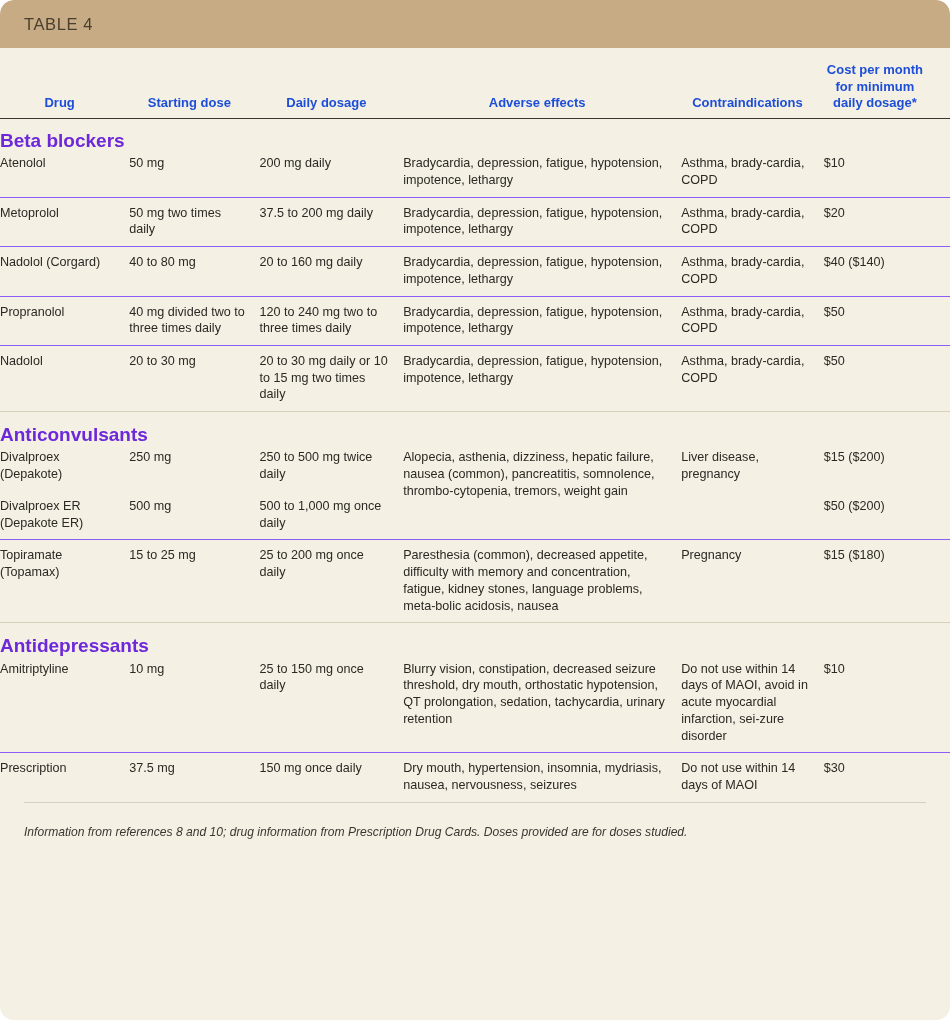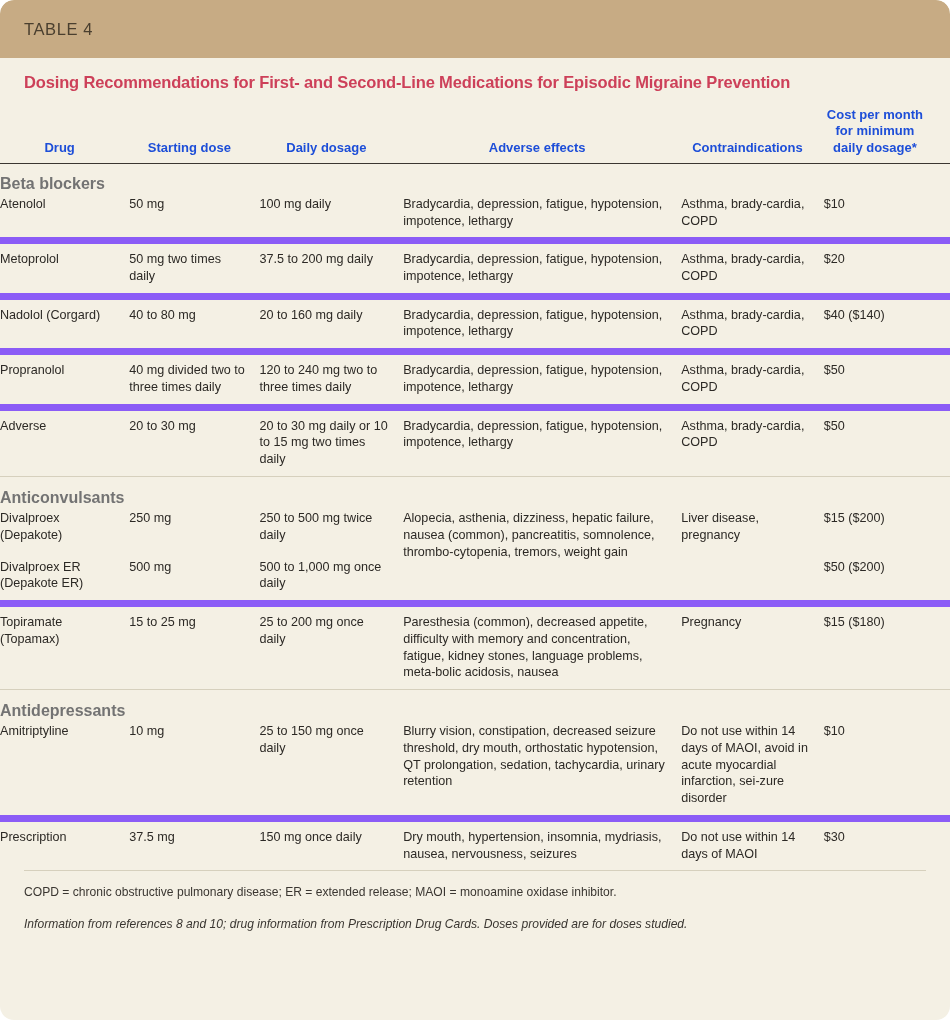--- a/index.html
+++ b/index.html
@@ -14,21 +14,21 @@
     position: relative;
     width: 950px;
     height: 1020px;
     box-sizing: border-box;
     background: #f4f0e4;
     border-radius: 14px;
     overflow: hidden;
   }
   
   .table-number-band {
-    height: 58px;
+    height: 48px;
     background: #c7ab84;
     border-radius: 14px 14px 0 0;
     display: flex;
     align-items: center;
     padding-left: 24px;
     box-sizing: border-box;
   }
   .table-number-band .label {
     font-size: 16.5px;
     letter-spacing: 0.6px;
@@ -77,32 +77,32 @@
     vertical-align: top;
     padding: 7px 10px 8px 0;
     line-height: 1.33;
   }
   td.first { padding-left: 24px; }
   td.last  { padding-right: 24px; margin-top: 15px; }
 
   
   tr.section-row td {
     font-weight: bold;
-    font-size: 16px;
-    color: #737373;
+    font-size: 19px;
+    color: #6d28d9;
     padding-top: 9px;
     padding-bottom: 0px;
   }
   tr.section-row.with-rule td {
     border-top: 1.4px solid #d6d0bd;
     padding-top: 10px;
   }
   
   tr.rule-row > td {
-    border-top: 7px solid #8b5cf6;
+    border-top: 1px solid #8b5cf6;
   }
   tr.first-data-row > td { padding-top: 2px; }
 
   
   td.merged { padding-top: 7px; }
 
   
   .footnotes {
     border-top: 1.4px solid #d6d0bd;
     margin: 0 24px;
@@ -118,21 +118,20 @@
 </style>
 </head>
 <body>
 
 <div id="table-card">
 
   <div class="table-number-band">
     <span class="label">TABLE 4</span>
   </div>
 
-  <div class="table-title">Dosing Recommendations for First- and Second-Line Medications for Episodic Migraine Prevention</div>
 
   <table class="data-table">
     <colgroup>
       <col class="c-drug">
         <col class="c-start">
         <col class="c-daily">
       <col class="c-adverse">
         <col class="c-contra">
         <col class="c-cost">
     </colgroup>
@@ -148,21 +147,21 @@
     </thead>
     <tbody>
 
       <tr class="section-row">
         <td class="first" colspan="6">Beta blockers</td>
       </tr>
 
       <tr class="first-data-row">
         <td class="first">Atenolol</td>
         <td>50 mg</td>
-        <td>100 mg daily</td>
+        <td>200 mg daily</td>
         <td>Bradycardia, depression, fatigue, hypotension, impotence, lethargy</td>
         <td>Asthma, brady-cardia, COPD</td>
         <td class="last">$10</td>
       </tr>
 
       <tr class="rule-row">
         <td class="first">Metoprolol</td>
         <td>50 mg two times daily</td>
         <td>37.5 to 200 mg daily</td>
         <td>Bradycardia, depression, fatigue, hypotension, impotence, lethargy</td>
@@ -182,21 +181,21 @@
       <tr class="rule-row">
         <td class="first">Propranolol</td>
         <td>40 mg divided two to three times daily</td>
         <td>120 to 240 mg two to three times daily</td>
         <td>Bradycardia, depression, fatigue, hypotension, impotence, lethargy</td>
         <td>Asthma, brady-cardia, COPD</td>
         <td class="last">$50</td>
       </tr>
 
       <tr class="rule-row">
-        <td class="first">Adverse</td>
+        <td class="first">Nadolol</td>
         <td>20 to 30 mg</td>
         <td>20 to 30 mg daily or 10 to 15 mg two times daily</td>
         <td>Bradycardia, depression, fatigue, hypotension, impotence, lethargy</td>
         <td>Asthma, brady-cardia, COPD</td>
         <td class="last">$50</td>
       </tr>
 
       <tr class="section-row with-rule">
         <td class="first" colspan="6">Anticonvulsants</td>
       </tr>
@@ -245,17 +244,16 @@
         <td>150 mg once daily</td>
         <td>Dry mouth, hypertension, insomnia, mydriasis, nausea, nervousness, seizures</td>
         <td>Do not use within 14 days of MAOI</td>
         <td class="last">$30</td>
       </tr>
 
     </tbody>
   </table>
 
   <div class="footnotes">
-    <div class="footnote">COPD = chronic obstructive pulmonary disease; ER = extended release; MAOI = monoamine oxidase inhibitor.</div>
     <div class="footnote italic">Information from references 8 and 10; drug information from Prescription Drug Cards. Doses provided are for doses studied.</div>
   </div>
 
 </div>
 
 </body></html>

